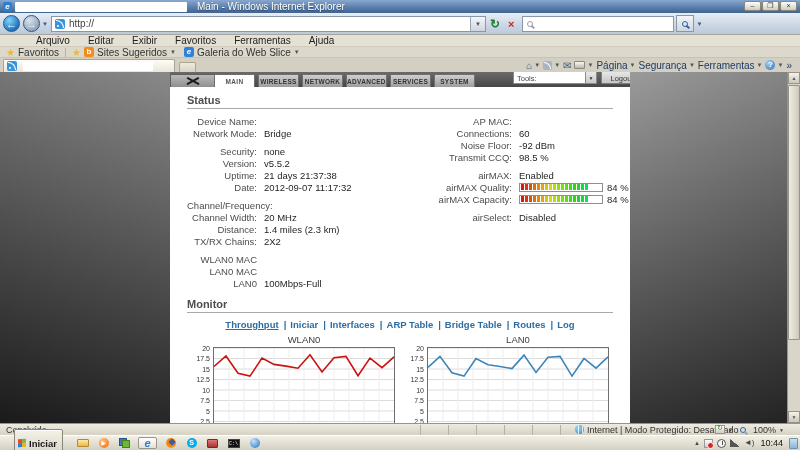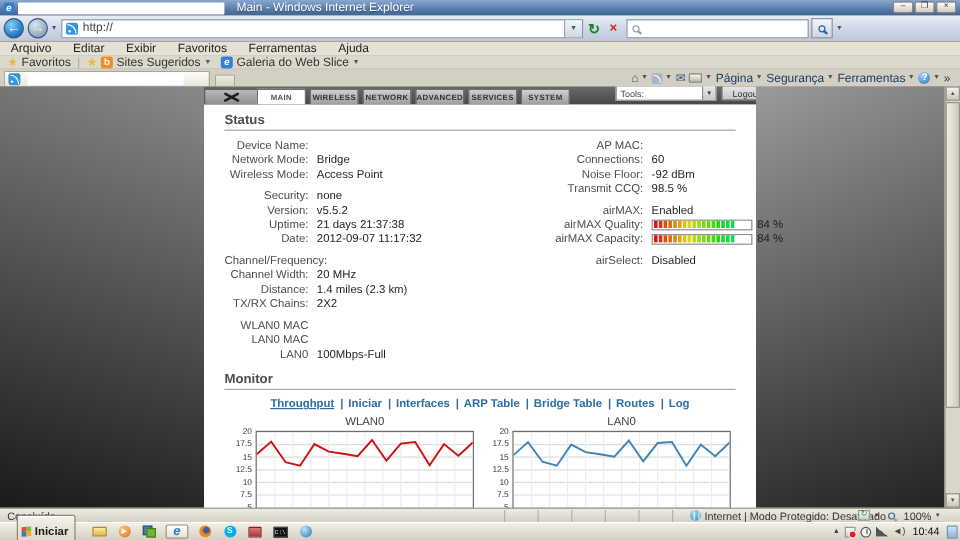--- a/index.html
+++ b/index.html
@@ -38,21 +38,21 @@
   .stop-glyph{color:#c22;font-size:11px;font-weight:bold;}
   .searchbox{position:relative;width:152px;height:16px;background:#fff;border:1px solid #8a97a8;display:flex;align-items:center;margin-left:4px;}
   .mag{display:inline-block;width:6px;height:6px;border:1.5px solid #98a2ae;border-radius:50%;position:relative;margin:0 4px;}
   .mag::after{content:"";position:absolute;width:4px;height:1.5px;background:#98a2ae;right:-3px;bottom:-2px;transform:rotate(40deg);}
   .searchbtn{width:18px;height:17px;margin-left:2px;background:linear-gradient(#f4f6f9,#cfd6df);border:1px solid #8a97a8;
     display:flex;align-items:center;justify-content:center;}
   .searchbtn .mag{margin:0;border-color:#2b65a8;}
   .searchbtn .mag::after{background:#2b65a8;}
 
   
-  .menubar{position:absolute;left:0;top:35px;width:800px;height:12px;background:#e4e1d5;display:flex;align-items:flex-start;border-bottom:1px solid #cfcbbd;}
+  .menubar{position:absolute;left:0;top:35px;width:800px;height:12px;background:#e4e1d5;display:flex;align-items:flex-start;border-bottom:1px solid #cfcbbd;padding-left:27px;}
   .menuitem{padding:0 9px;color:#222;}
 
   
   .favbar{position:absolute;left:0;top:47px;width:800px;height:11px;background:#dcd8cc;display:flex;align-items:center;border-bottom:1px solid #c6c2b4;}
   .star{color:#e8b93c;font-size:10px;margin:0 3px 0 6px;}
   .favsep{width:1px;height:9px;background:#b5b1a3;margin:0 6px;}
   .sq-icon{width:10px;height:10px;border-radius:2px;color:#fff;font-size:8px;font-weight:bold;line-height:10px;text-align:center;margin-right:3px;flex:none;}
   .b-icon{background:#f18c1f;}
   .e-icon{background:#3181d6;font-style:italic;}
   .tinydrop{font-size:6px;color:#555;margin:0 8px 0 3px;}
@@ -106,21 +106,21 @@
     border-left:1px solid #8a8a8a;font-size:5px;text-align:center;line-height:18px;color:#333;}
   .logout-btn{position:absolute;left:431px;top:-4px;width:42px;height:16px;background:linear-gradient(#efefef,#c6c6c6);
     border:1px solid #7f7f7f;font-size:7.5px;color:#333;text-align:center;line-height:20px;border-radius:1px;}
 
   .pagebody{position:relative;padding:6px 17px 0 17px;}
   .sect-head{font-size:11px;font-weight:bold;color:#4d4d4d;margin-top:1px;}
   .sect-rule{border:none;border-top:1px solid #a9a9a9;margin:2px 0 6px 0;}
 
   .cols{display:flex;}
   .col-left{width:250px;flex:none;}
-  .col-right{flex:1;margin-left:24px;}
+  .col-right{flex:1;}
   .row{display:flex;align-items:center;height:12px;font-size:9.5px;}
   .row.gap{margin-top:6px;}
   .row .lbl{width:70px;flex:none;text-align:right;color:#4d4d4d;white-space:nowrap;}
   .col-right .row .lbl{width:75px;}
   .row .val{margin-left:7px;color:#1f1f1f;display:flex;align-items:center;white-space:nowrap;}
   .airbar{display:inline-flex;align-items:center;height:9px;border:1px solid #8f8f8f;background:#fff;padding:0 1px;margin-right:4px;}
   .airbar i{display:inline-block;width:3px;height:6px;margin-right:1px;}
   .airbar i.empty{background:#fff;}
 
   
@@ -334,26 +334,20 @@
                 <span class="val">
                   <span></span>
                 </span>
               </div>
               <div class="row">
                 <span class="lbl">Network Mode:</span>
                 <span class="val">
                   <span>Bridge</span>
                 </span>
               </div>
-              <div class="row">
-                <span class="lbl">Wireless Mode:</span>
-                <span class="val">
-                  <span>Access Point</span>
-                </span>
-              </div>
               <div class="row gap">
                 <span class="lbl">Security:</span>
                 <span class="val">
                   <span>none</span>
                 </span>
               </div>
               <div class="row">
                 <span class="lbl">Version:</span>
                 <span class="val">
                   <span>v5.5.2</span>

